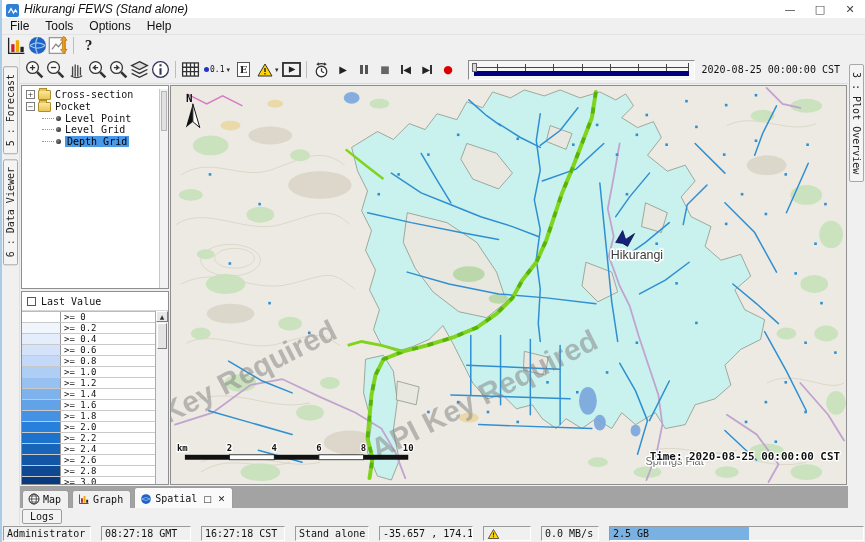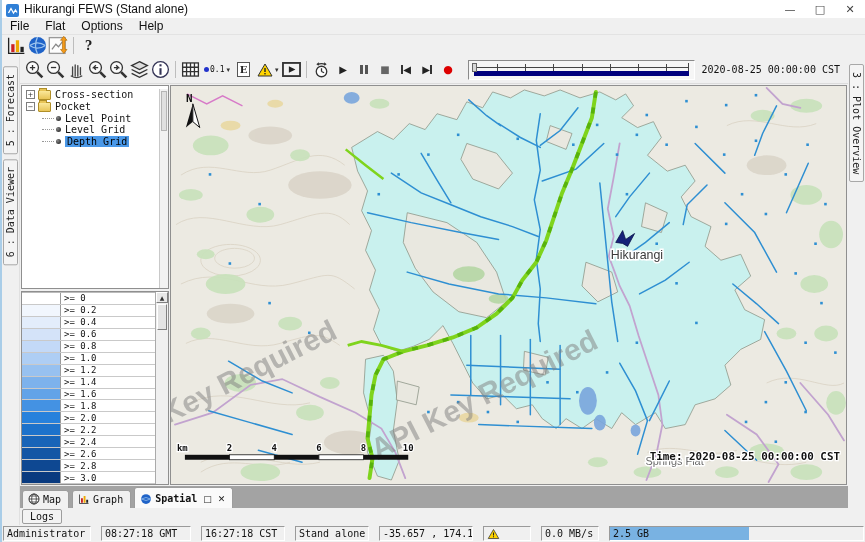--- a/index.html
+++ b/index.html
@@ -5,21 +5,21 @@
   * { box-sizing: border-box; margin: 0; padding: 0; }
   html,body { width:865px; height:542px; overflow:hidden; background:#fff;
               font-family:"Liberation Sans", sans-serif; }
   .window { width:865px; height:542px; display:flex; flex-direction:column;
             background:#f0f0f0; border-left:2px solid #a9cdе8; border-left:2px solid #a9cde8; }
 
   
   .titlebar { height:18px; background:#ffffff; display:flex; align-items:center;
               padding-left:4px; flex:0 0 18px; }
   .app-icon { width:13px; height:13px; margin-right:5px; display:inline-block; }
-  .title { font-size:12px; color:#111; }
+  .title { font-size:12px; color:#111;font-style:italic; }
   .wincontrols { margin-left:auto; display:flex; height:100%; }
   .wc { width:30px; display:flex; align-items:center; justify-content:center;
         font-size:11px; color:#444; font-family:"DejaVu Sans", sans-serif; }
 
   
   .menubar { height:17px; flex:0 0 17px; background:#f0f0f0; display:flex; align-items:center;
              border-bottom:1px solid #e3e3e3;text-align:right; }
   .menu-item { font-size:12px; color:#111; padding:0 8px; }
 
   
@@ -113,21 +113,21 @@
              position:relative; overflow:hidden; }
   .mapwrap svg { display:block; width:100%; height:100%; }
 
   
   .tabsrow { height:22px; flex:0 0 22px; display:flex; align-items:flex-end; padding-left:2px;
              background:#a3a3a3; }
   .btab { display:flex; align-items:center; gap:3px; background:#f1f1f1;
           border:1px solid #9d9d9d; border-bottom:none; border-radius:3px 3px 0 0;
           padding:1px 7px 2px 5px; margin-right:3px; height:18px;
           font:10px "DejaVu Sans Mono",monospace; color:#111; }
-  .btab.active { background:#fafafa; height:21px; padding-top:3px;font-weight:bold; }
+  .btab.active { background:#fafafa; height:21px; padding-top:3px; }
   .btab .mini { font-family:"DejaVu Sans",sans-serif; font-size:9px; margin-left:3px; color:#222; }
   .logsrow { height:17px; flex:0 0 17px; display:flex; align-items:center; padding-left:2px;
              background:#f0f0f0; }
   .logsbtn { font:10px "DejaVu Sans Mono",monospace; color:#111; background:#f3f3f3;
              border:1px solid #9d9d9d; border-radius:2px; padding:0 7px; height:15px;
              display:flex; align-items:center; }
 
   .statusbar { height:17px; flex:0 0 17px; background:#f0f0f0; display:flex; gap:10px;
                padding:1px 1px; }
   .scell { border:1px solid; border-color:#9a9a9a #ffffff #ffffff #9a9a9a;
@@ -152,21 +152,21 @@
     <span class="title">Hikurangi FEWS  (Stand alone)</span>
     <div class="wincontrols">
       <span class="wc">—</span>
       <span class="wc">□</span>
       <span class="wc">✕</span>
     </div>
   </div>
 
   <div class="menubar">
     <span class="menu-item">File</span>
-    <span class="menu-item">Flat</span>
+    <span class="menu-item">Tools</span>
     <span class="menu-item">Options</span>
     <span class="menu-item">Help</span>
   </div>
 
   <div class="toolbar1">
     <span class="tbtn">
       <svg viewBox="0 0 16 16">
           <path d="M2,2 V14 H14" stroke="#222" fill="none"></path>
           <rect x="4" y="7" width="2.5" height="6" fill="#cc2222"></rect>
           <rect x="7.5" y="4" width="2.5" height="9" fill="#eeaa00"></rect>
@@ -353,20 +353,24 @@
                   <span class="bullet"></span>
                 <span class="tlabel selected">Depth Grid</span>
               </div>
             </div>
             <div class="tree-sb">
                 <div class="thumb"></div>
               </div>
           </div>
 
           <div class="legendpanel">
+            <div class="legend-head">
+              <span class="checkbox"></span>
+              <span>Last Value</span>
+            </div>
             <div class="legend-table">
               <div class="legend-rows">
                 <div class="lrow">
                     <span class="swatch" style="background: rgb(255, 255, 255);"></span>
                     <span class="lval">&gt;= 0</span>
                   </div>
                 <div class="lrow">
                     <span class="swatch" style="background: rgb(241, 246, 253);"></span>
                     <span class="lval">&gt;= 0.2</span>
                   </div>

